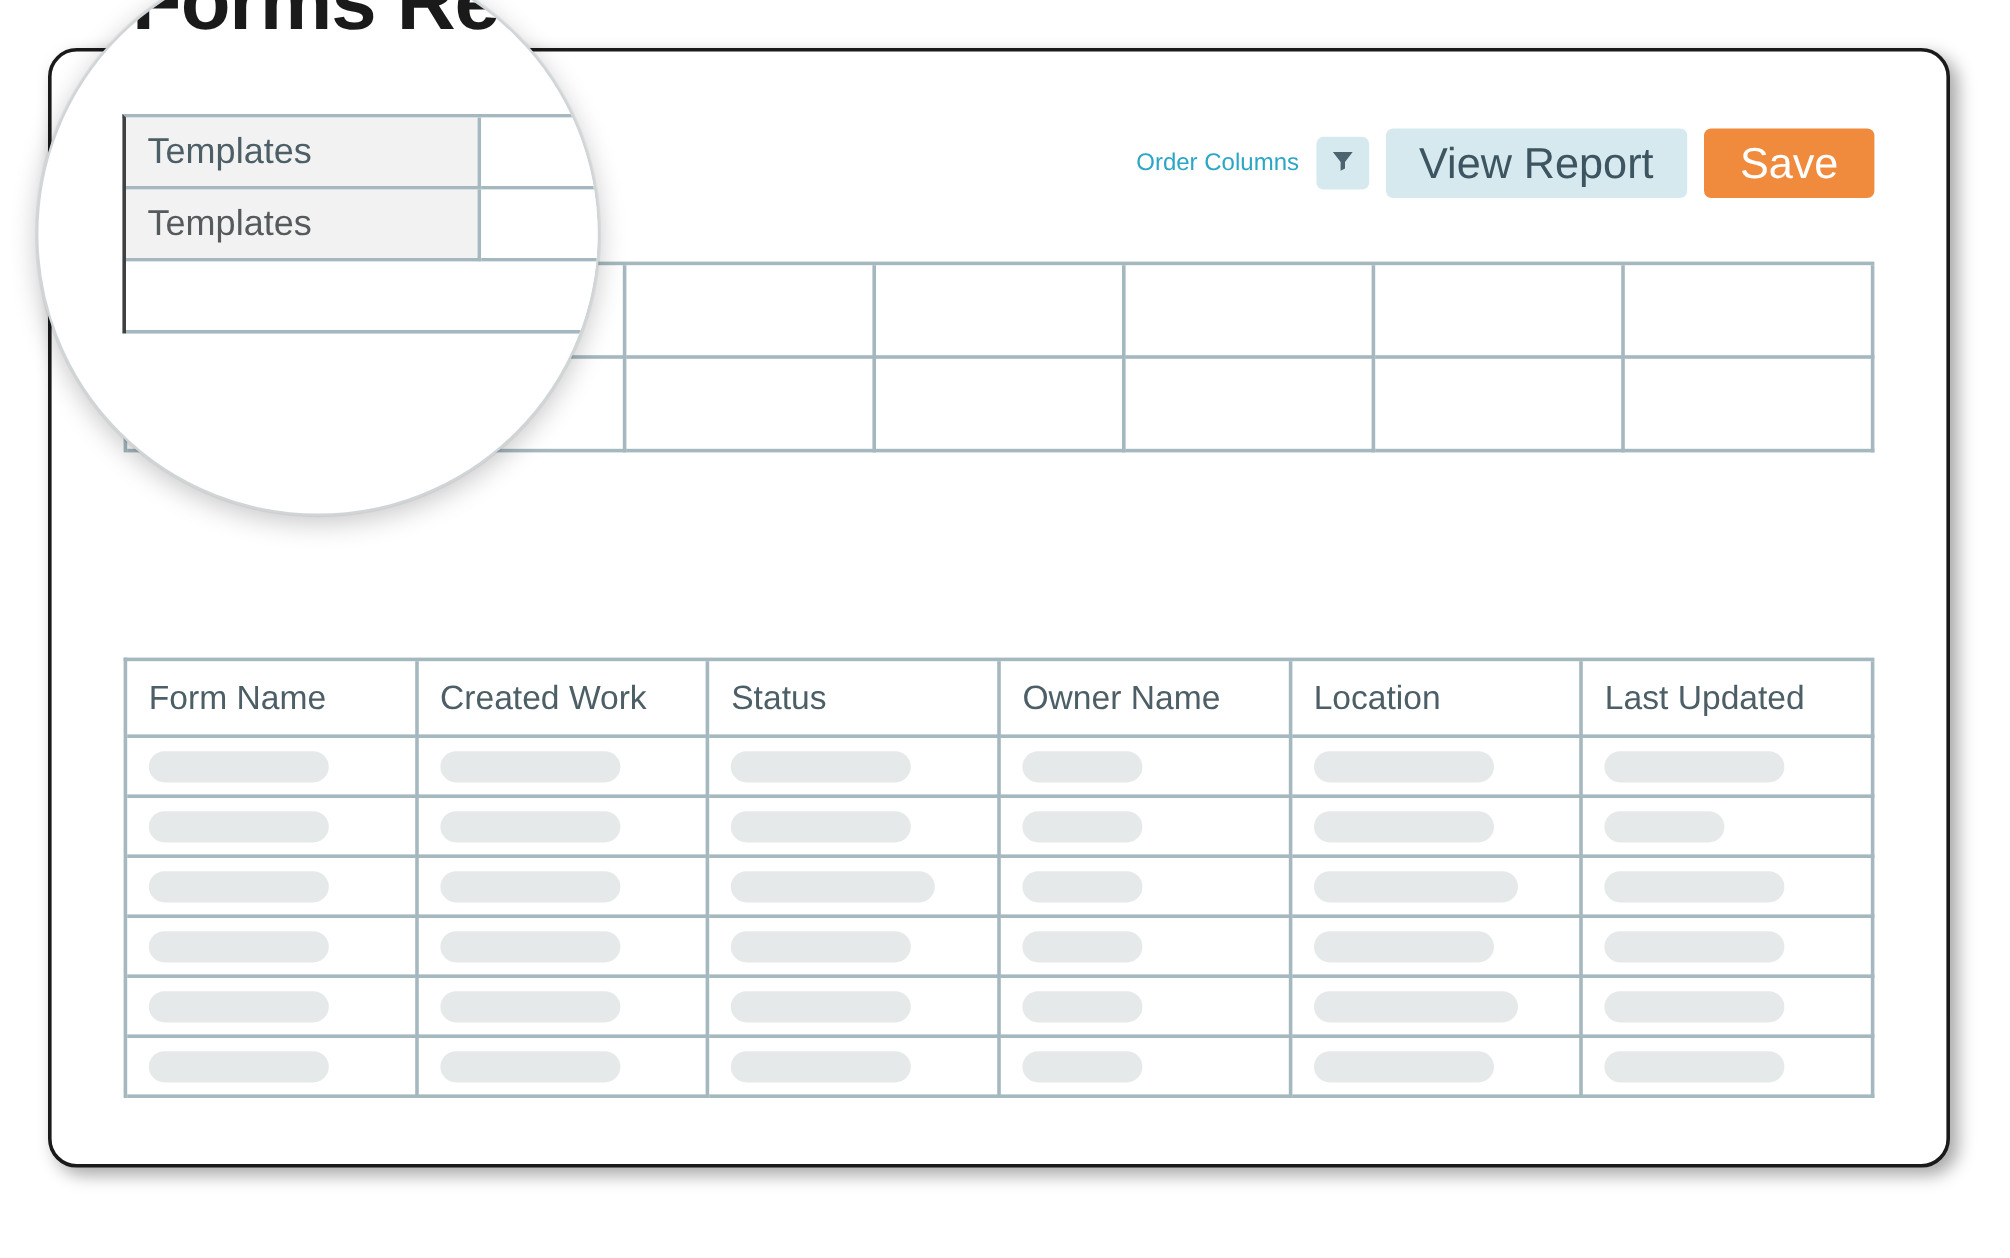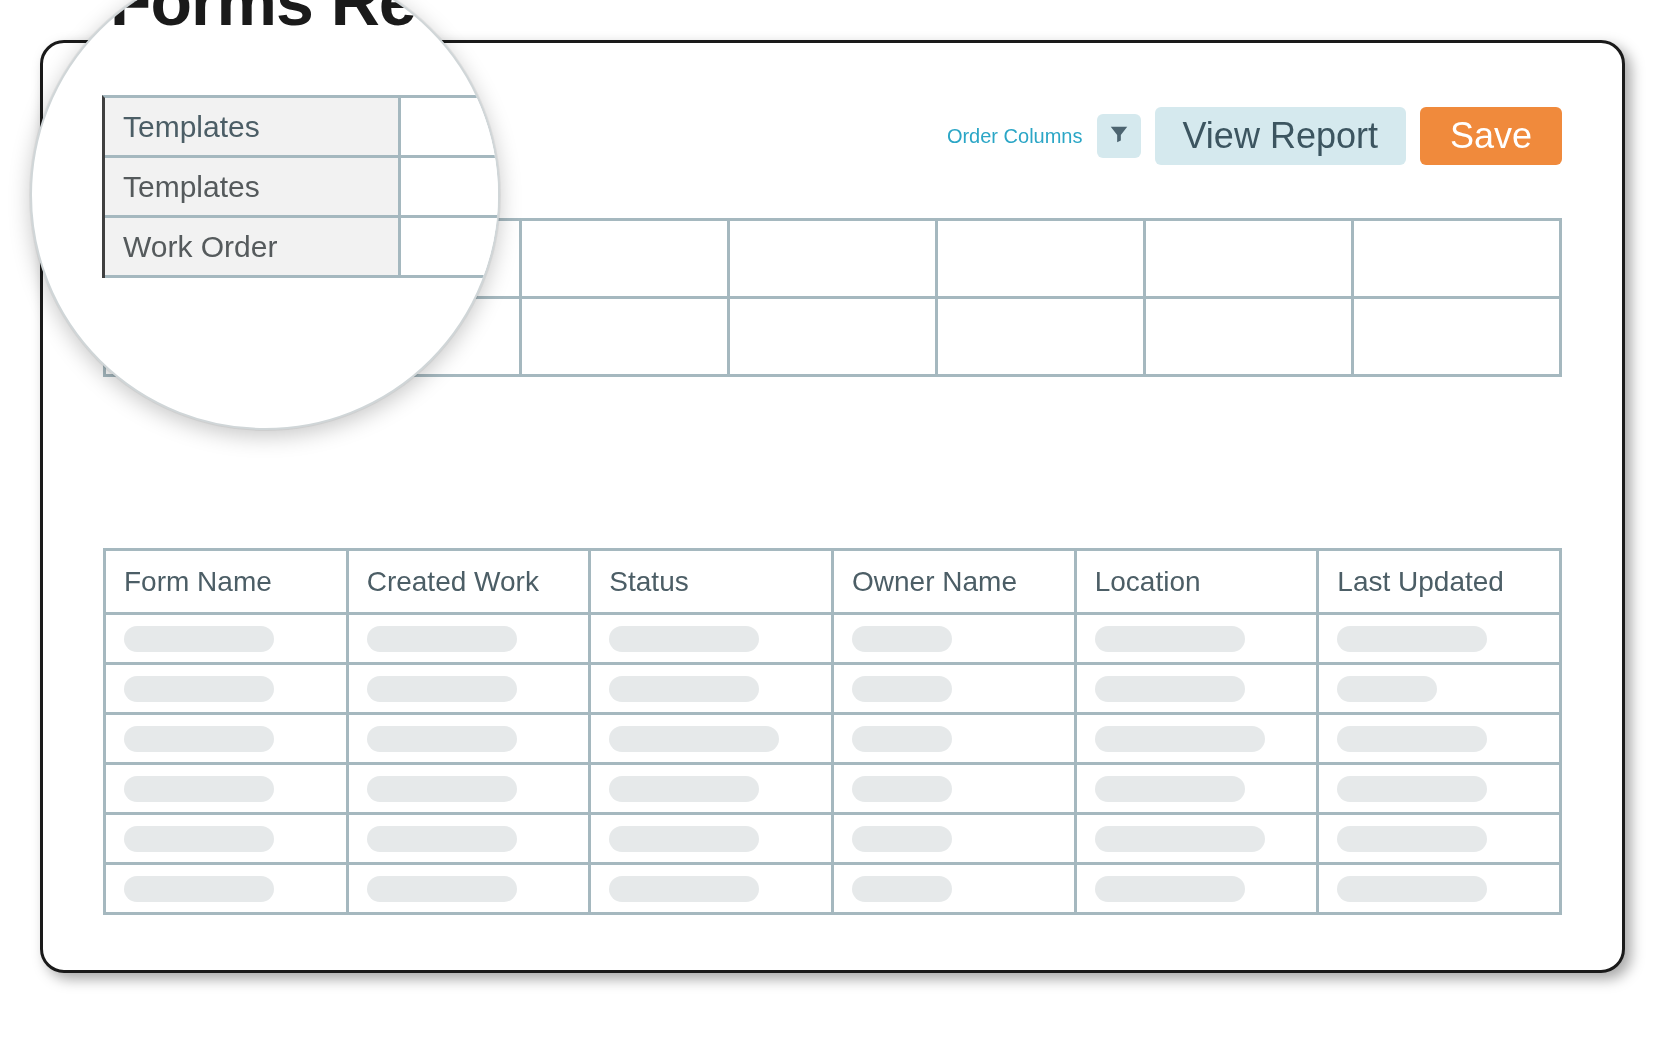--- a/index.html
+++ b/index.html
@@ -373,18 +373,17 @@
     <div class="mag-row mag-header">
       <div class="mag-label-cell">Templates</div>
       <div class="mag-side-cell"></div>
     </div>
     <div id="mag-items">
         <div class="mag-row">
           <div class="mag-label-cell">Templates</div>
           <div class="mag-side-cell"></div>
         </div>
         <div class="mag-row">
-          <div class="mag-label-cell">Work Order</div>
           <div class="mag-side-cell"></div>
         </div>
       </div>
   </div>
 </div>
 
 </body></html>

